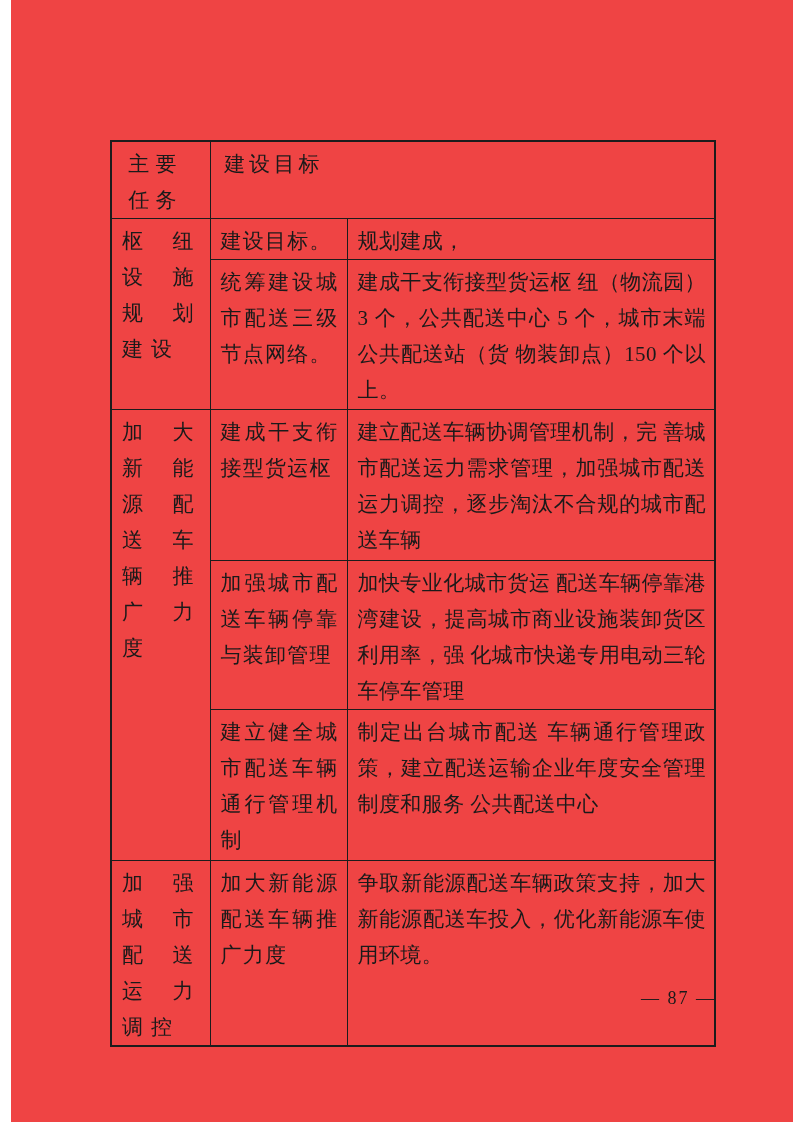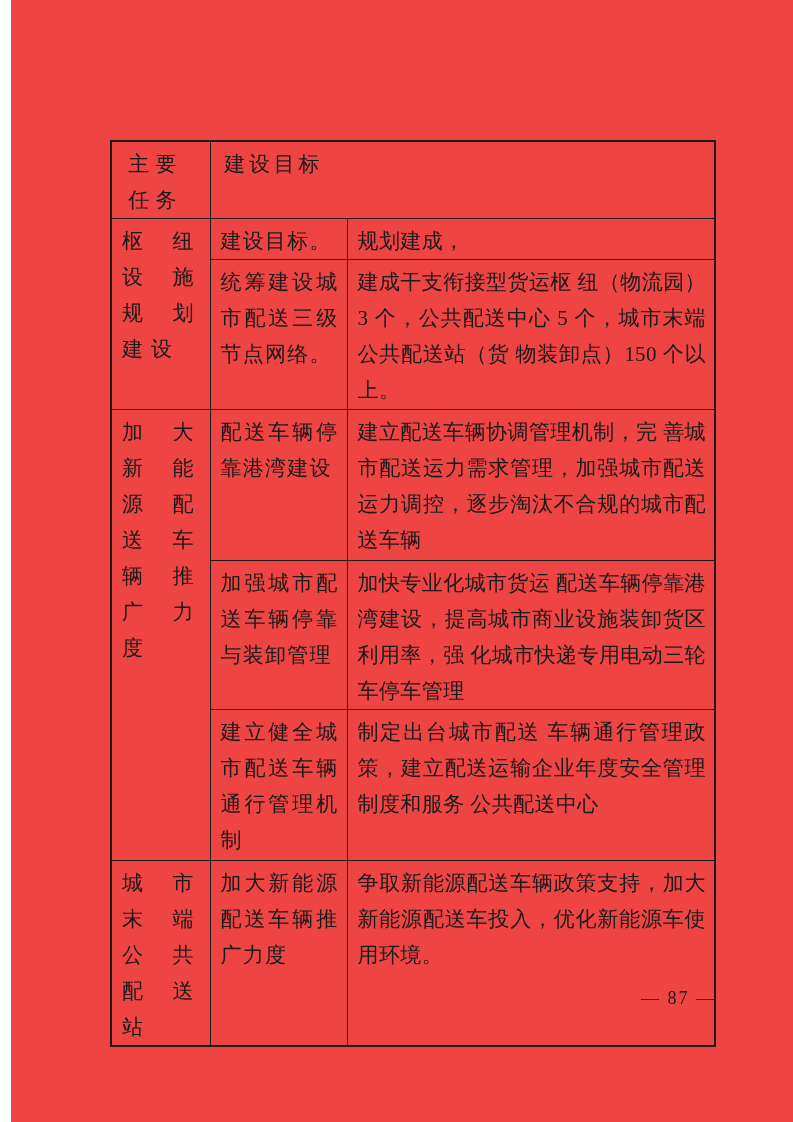--- a/index.html
+++ b/index.html
@@ -103,34 +103,34 @@
       <td class="measure">建设目标。</td>
       <td class="goal">规划建成，</td>
     </tr>
     <tr class="row-h-1b">
       <td class="measure">统筹建设城市配送三级节点网络。</td>
       <td class="goal">建成干支衔接型货运枢 纽（物流园）3 个，公共配送中心 5 个，城市末端公共配送站（货 物装卸点）150 个以上。</td>
     </tr>
 
     <tr class="row-h-2a">
       <td class="task task-middle" rowspan="3">加大新能源配送车辆推广力度</td>
-      <td class="measure">配送车辆停靠港湾建设</td>
+      <td class="measure">建成干支衔接型货运枢</td>
       <td class="goal">建立配送车辆协调管理机制，完 善城市配送运力需求管理，加强城市配送运力调控，逐步淘汰不合规的城市配送车辆</td>
     </tr>
     <tr class="row-h-2b">
       <td class="measure">加强城市配送车辆停靠与装卸管理</td>
       <td class="goal">加快专业化城市货运 配送车辆停靠港湾建设，提高城市商业设施装卸货区利用率，强 化城市快递专用电动三轮车停车管理</td>
     </tr>
     <tr class="row-h-2c">
       <td class="measure">建立健全城市配送车辆通行管理机制</td>
       <td class="goal">制定出台城市配送 车辆通行管理政策，建立配送运输企业年度安全管理制度和服务 公共配送中心</td>
     </tr>
 
     <tr class="row-h-3">
-      <td class="task task-tight">城市末端公共配送站</td>
+      <td class="task task-tight">加强城市配送运力调控</td>
       <td class="measure">加大新能源配送车辆推广力度</td>
       <td class="goal">争取新能源配送车辆政策支持，加大新能源配送车投入，优化新能源车使用环境。</td>
     </tr>
   </tbody>
     </table>
 
   <div class="page-number">— 87 —</div>
 
 </div>
 

